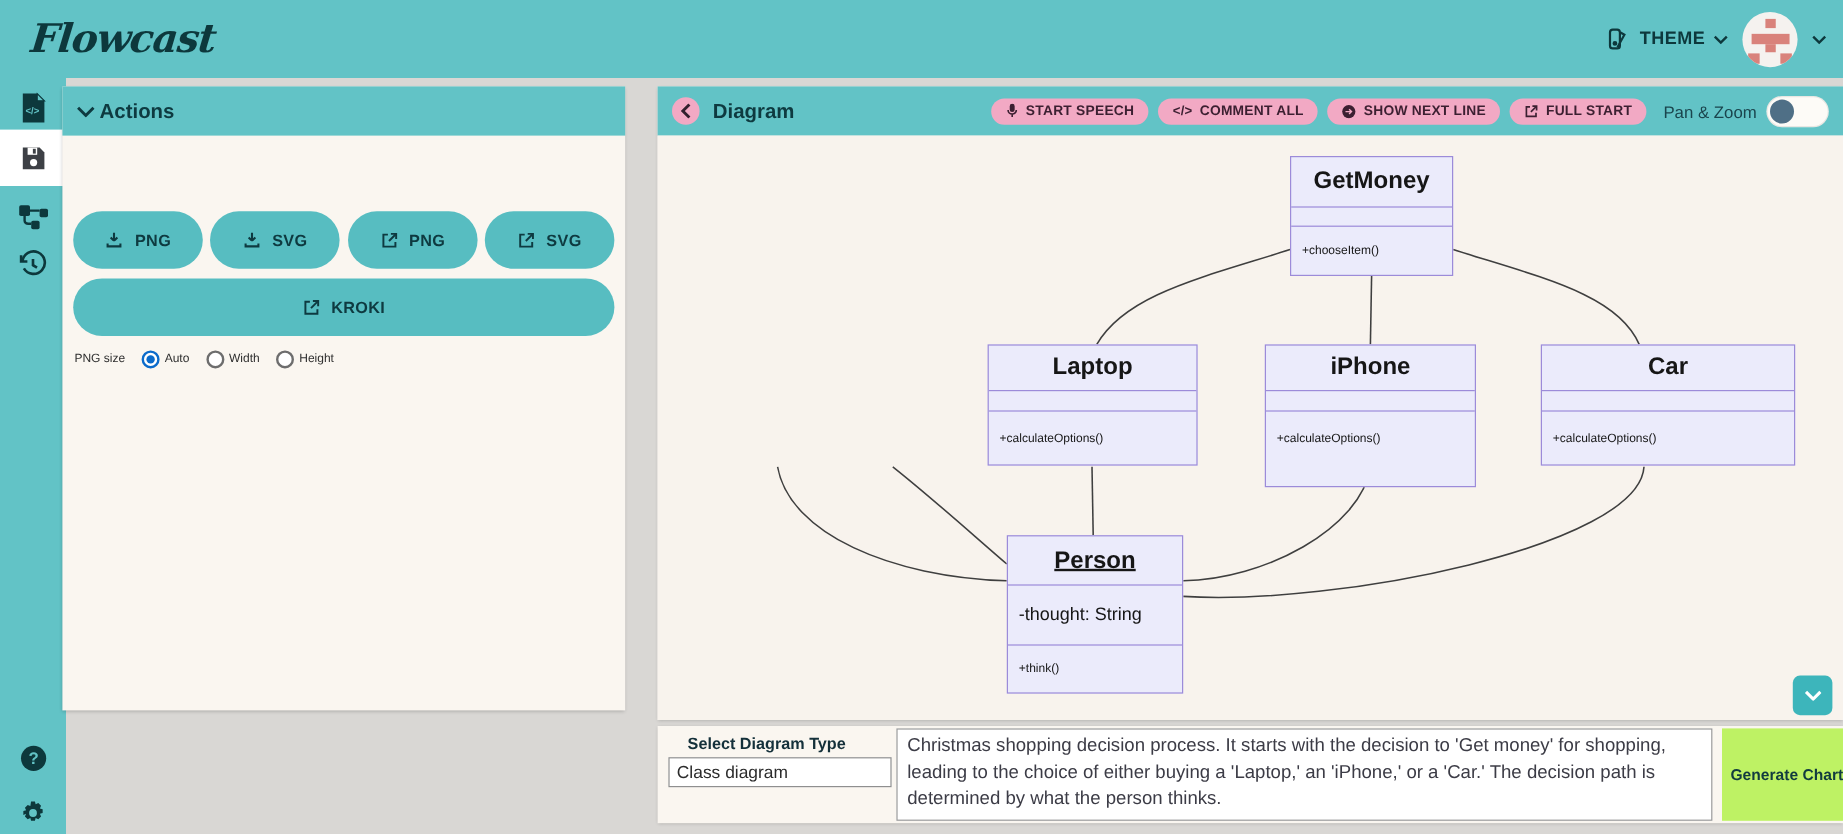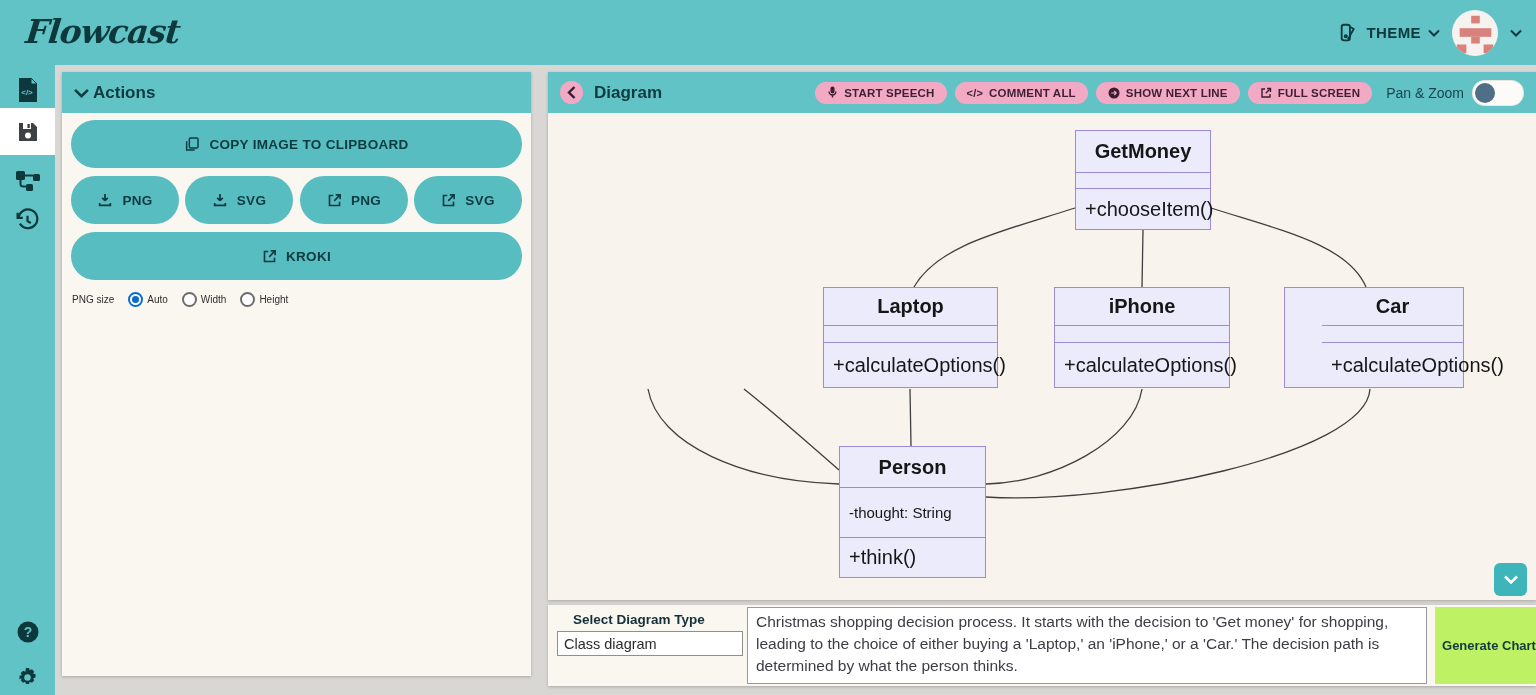--- a/index.html
+++ b/index.html
@@ -19,21 +19,21 @@
   .side-rail { position:absolute; top:65px; left:0; width:55px; height:630px; background:#62c3c6; }
   .rail-item { position:absolute; left:0; width:55px; display:flex; align-items:center; justify-content:center; color:#0d383c; cursor:pointer; }
   .rail-item.active { background:#ffffff; }
 
   
   .panel { position:absolute; background:#faf6f0; box-shadow:0 1px 3px rgba(0,0,0,.22); }
   .panel-head { height:41px; background:#62c3c6; display:flex; align-items:center; padding:0 12px; color:#0e3a40; }
   .panel-title { font-weight:700; font-size:17px; color:#0e3a40; }
 
   
-  .actions-panel { left:62px; top:72px; width:469px; height:604px; }
+  .actions-panel { left:52px; top:72px; width:469px; height:520px; }
   .btn-teal { position:absolute; background:#57bdc1; border:none; border-radius:24px; color:#0e3a40;
               font-family:"Liberation Sans",sans-serif; font-weight:700; font-size:13.5px; letter-spacing:.3px;
               display:flex; align-items:center; justify-content:center; gap:9px; cursor:pointer; }
   .radio-row { position:absolute; left:10px; top:220px; display:flex; align-items:center; gap:6px; font-size:10px; color:#2e2e2e; }
   .radio { width:15px; height:15px; border-radius:50%; border:2px solid #6d6d6d; background:#fff; display:inline-block; margin-right:4px; }
   .radio.on { border:2px solid #0b6bcb; position:relative; }
   .radio.on::after { content:""; position:absolute; left:2px; top:2px; width:7px; height:7px; border-radius:50%; background:#0b6bcb; }
   .radio-opt { display:flex; align-items:center; margin-left:8px; cursor:pointer; }
 
   
@@ -45,21 +45,21 @@
   .panzoom-label { font-size:14px; color:#1a454d; margin-left:6px; }
   .toggle { width:52px; height:26px; border-radius:13px; background:#fdfbf7; position:relative; cursor:pointer; box-shadow:inset 0 0 0 1px rgba(0,0,0,.08); }
   .toggle-knob { position:absolute; left:3px; top:3px; width:20px; height:20px; border-radius:50%; background:#4f6f86; }
 
   .canvas { position:absolute; left:0; top:41px; width:988px; height:487px; background:#f8f3ed; overflow:hidden; }
   .edges { position:absolute; left:0; top:0; }
 
   .cls { position:absolute; background:#ebebfb; border:1px solid #9c8bd9; color:#161616; }
   .cls-title { display:flex; align-items:center; justify-content:center; font-weight:700; font-size:20px; border-bottom:1px solid #9c8bd9; }
   .cls-attrs { display:flex; align-items:center; padding-left:9px; font-size:15px; border-bottom:1px solid #9c8bd9; }
-  .cls-methods { display:flex; align-items:center; padding-left:9px; font-size:20px; }
+  .cls-methods { display:flex; align-items:center; padding-left:9px; font-size:10px; }
 
   .scroll-down-btn { position:absolute; left:946px; top:450px; width:33px; height:33px; border:none; border-radius:6px;
                      background:#3db5bb; color:#fff; display:flex; align-items:center; justify-content:center; cursor:pointer; }
 
   
   .bottom-panel { left:548px; top:605px; width:988px; height:81px; }
   .select-label { position:absolute; left:25px; top:7px; font-size:13.5px; font-weight:700; color:#14303a; }
   .type-input { position:absolute; left:9px; top:26px; width:186px; height:25px; border:1px solid #8f8f8f; background:#fff;
                 font-family:"Liberation Sans",sans-serif; font-size:14.5px; color:#2b2b2b; padding:0 6px; }
   .prompt-area { position:absolute; left:199px; top:2px; width:680px; height:77px; border:1px solid #9a9a9a; background:#fff;
@@ -167,29 +167,20 @@
 <div class="panel actions-panel">
   <div class="panel-head">
     <span style="margin-right:4px;">
       <svg width="15" height="10" viewBox="0 0 14 9" fill="none" stroke="#0e3a40" stroke-width="2.3">
           <path d="M1 1.5 7 7.5 13 1.5"></path>
         </svg>
     </span>
     <span class="panel-title">Actions</span>
   </div>
 
-  <button class="btn-teal" style="left:9px; top:48px; width:451px; height:48px;">
-    <span>
-      <svg width="16" height="16" viewBox="0 0 24 24" fill="none" stroke="#0e3a40" stroke-width="2.2">
-        <rect x="8" y="3" width="13" height="15" rx="2"></rect>
-        <path d="M4 8v13h12"></path>
-      </svg>
-    </span>
-    <span>COPY IMAGE TO CLIPBOARD</span>
-  </button>
 
   <button class="btn-teal" style="left:9px; top:104px; width:108px; height:48px;">
     <span>
       <svg width="16" height="16" viewBox="0 0 24 24" fill="none" stroke="#0e3a40" stroke-width="2.6">
         <path d="M12 3v10m0 0 4.2-4.2M12 13 7.8 8.8"></path>
           <path d="M4 16.5v3.5h16v-3.5"></path>
       </svg>
     </span>
     <span>PNG</span>
   </button>
@@ -284,21 +275,21 @@
         <span>SHOW NEXT LINE</span>
       </button>
       <button class="pill">
         <span>
           <svg width="12" height="12" viewBox="0 0 24 24" fill="none" stroke="#3c1f31" stroke-width="2.8">
             <path d="M10 4H4v16h16v-6"></path>
               <path d="M14 3h7v7"></path>
               <path d="M20.5 3.5 11.5 12.5"></path>
           </svg>
         </span>
-        <span>FULL SCREEN</span>
+        <span>FULL START</span>
       </button>
       <span class="panzoom-label">Pan &amp; Zoom</span>
       <div class="toggle">
         <div class="toggle-knob"></div>
       </div>
     </div>
   </div>
 
   <div class="canvas">
     <svg class="edges" width="988" height="487" viewBox="0 0 988 487">
@@ -320,34 +311,34 @@
       <div class="cls-methods" style="height:40px;">+chooseItem()</div>
     </div>
 
 
     <div class="cls" style="left:275px; top:174px; width:175px; height:101px;">
       <div class="cls-title" style="height:38px;">Laptop</div>
       <div class="cls-attrs" style="height:17px;"></div>
       <div class="cls-methods" style="height:44px;">+calculateOptions()</div>
     </div>
 
-    <div class="cls" style="left:506px; top:174px; width:176px; height:101px;">
+    <div class="cls" style="left:506px; top:174px; width:176px; height:119px;">
       <div class="cls-title" style="height:38px;">iPhone</div>
       <div class="cls-attrs" style="height:17px;"></div>
       <div class="cls-methods" style="height:44px;">+calculateOptions()</div>
     </div>
 
-    <div class="cls" style="left:736px; top:174px; width:180px; height:101px;padding-left:37px;">
+    <div class="cls" style="left:736px; top:174px; width:212px; height:101px;">
       <div class="cls-title" style="height:38px;">Car</div>
       <div class="cls-attrs" style="height:17px;"></div>
       <div class="cls-methods" style="height:44px;">+calculateOptions()</div>
     </div>
 
     <div class="cls" style="left:291px; top:333px; width:147px; height:132px;">
-      <div class="cls-title" style="height:41px;">Person</div>
+      <div class="cls-title" style="height:41px;text-decoration:underline;">Person</div>
       <div class="cls-attrs" style="height:50px;">-thought: String</div>
       <div class="cls-methods" style="height:39px;">+think()</div>
     </div>
 
     <button class="scroll-down-btn">
       <svg width="14" height="9" viewBox="0 0 14 9" fill="none" stroke="#ffffff" stroke-width="2.6">
           <path d="M1 1.5 7 7.5 13 1.5"></path>
         </svg>
     </button>
   </div>

